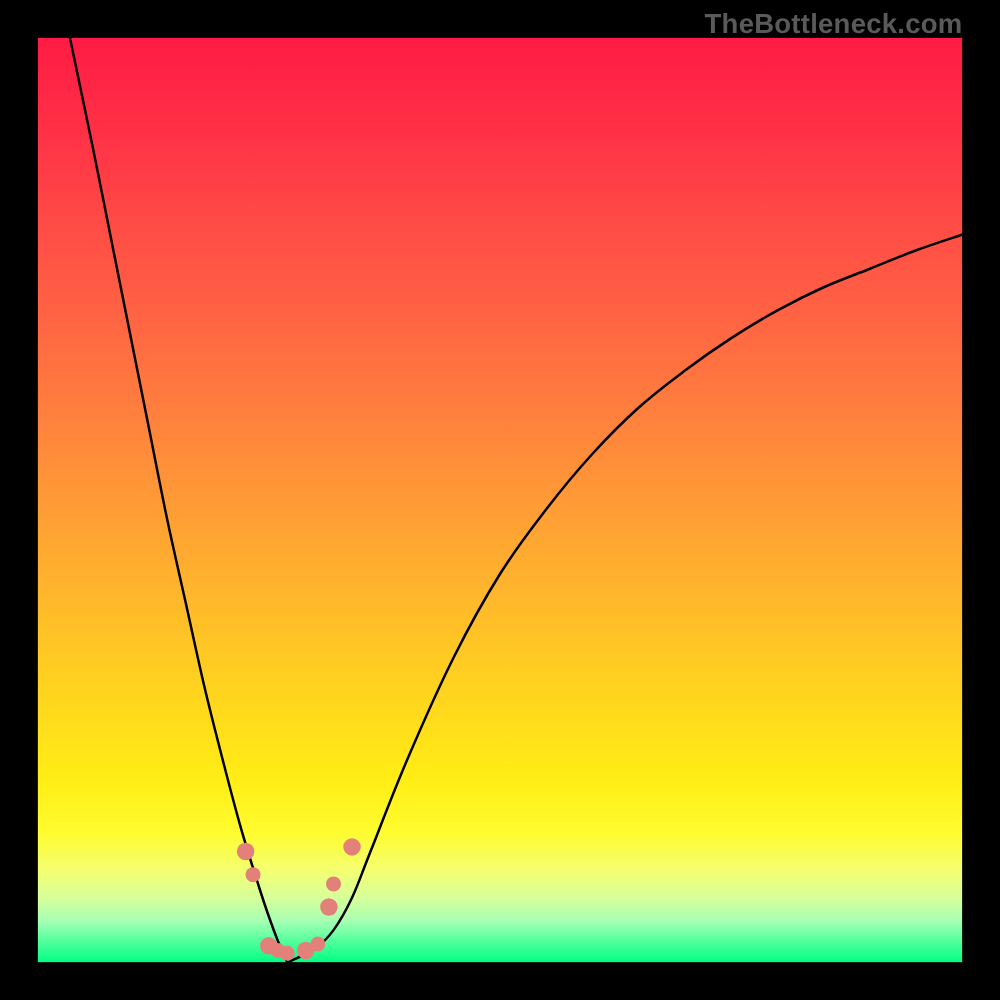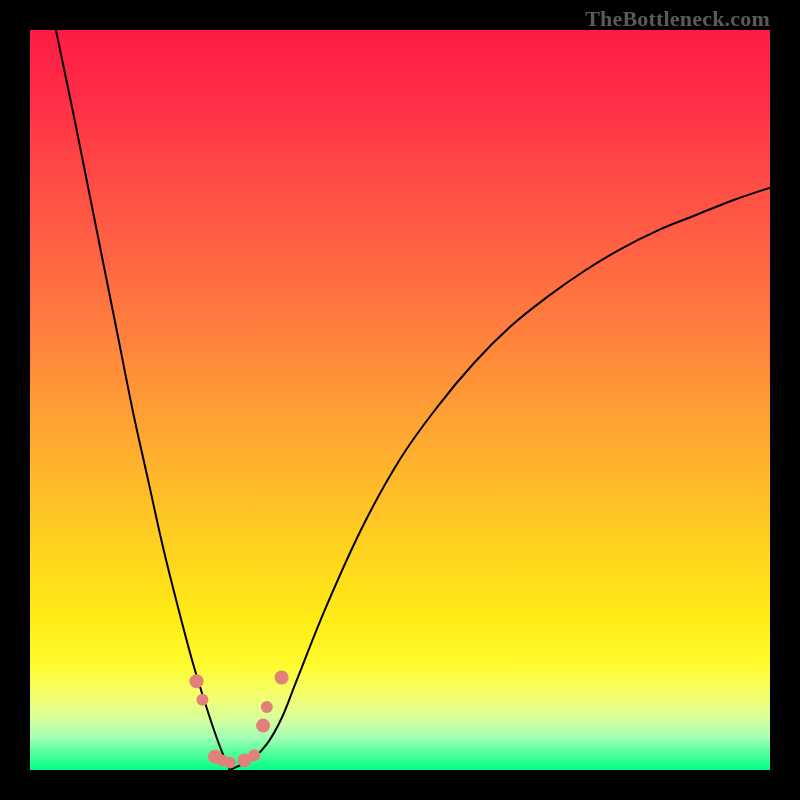--- a/index.html
+++ b/index.html
@@ -25,21 +25,21 @@
     overflow: hidden;
   }
   .gradient-bg {
     position: absolute;
     left: 0; top: 0; right: 0; bottom: 0;
   }
   .watermark {
     position: absolute;
     top: 6px;
     right: 30px;
-    font-family: Liberation Serif, serif;
+    font-family: Liberation Sans, sans-serif;
     font-size: 22px;
     font-weight: 600;
     color: #5a5a5a;
     letter-spacing: 0.2px;
     text-align: right;
   }
   svg.curves {
     position: absolute;
     left: 0; top: 0;
     width: 740px; height: 740px;

